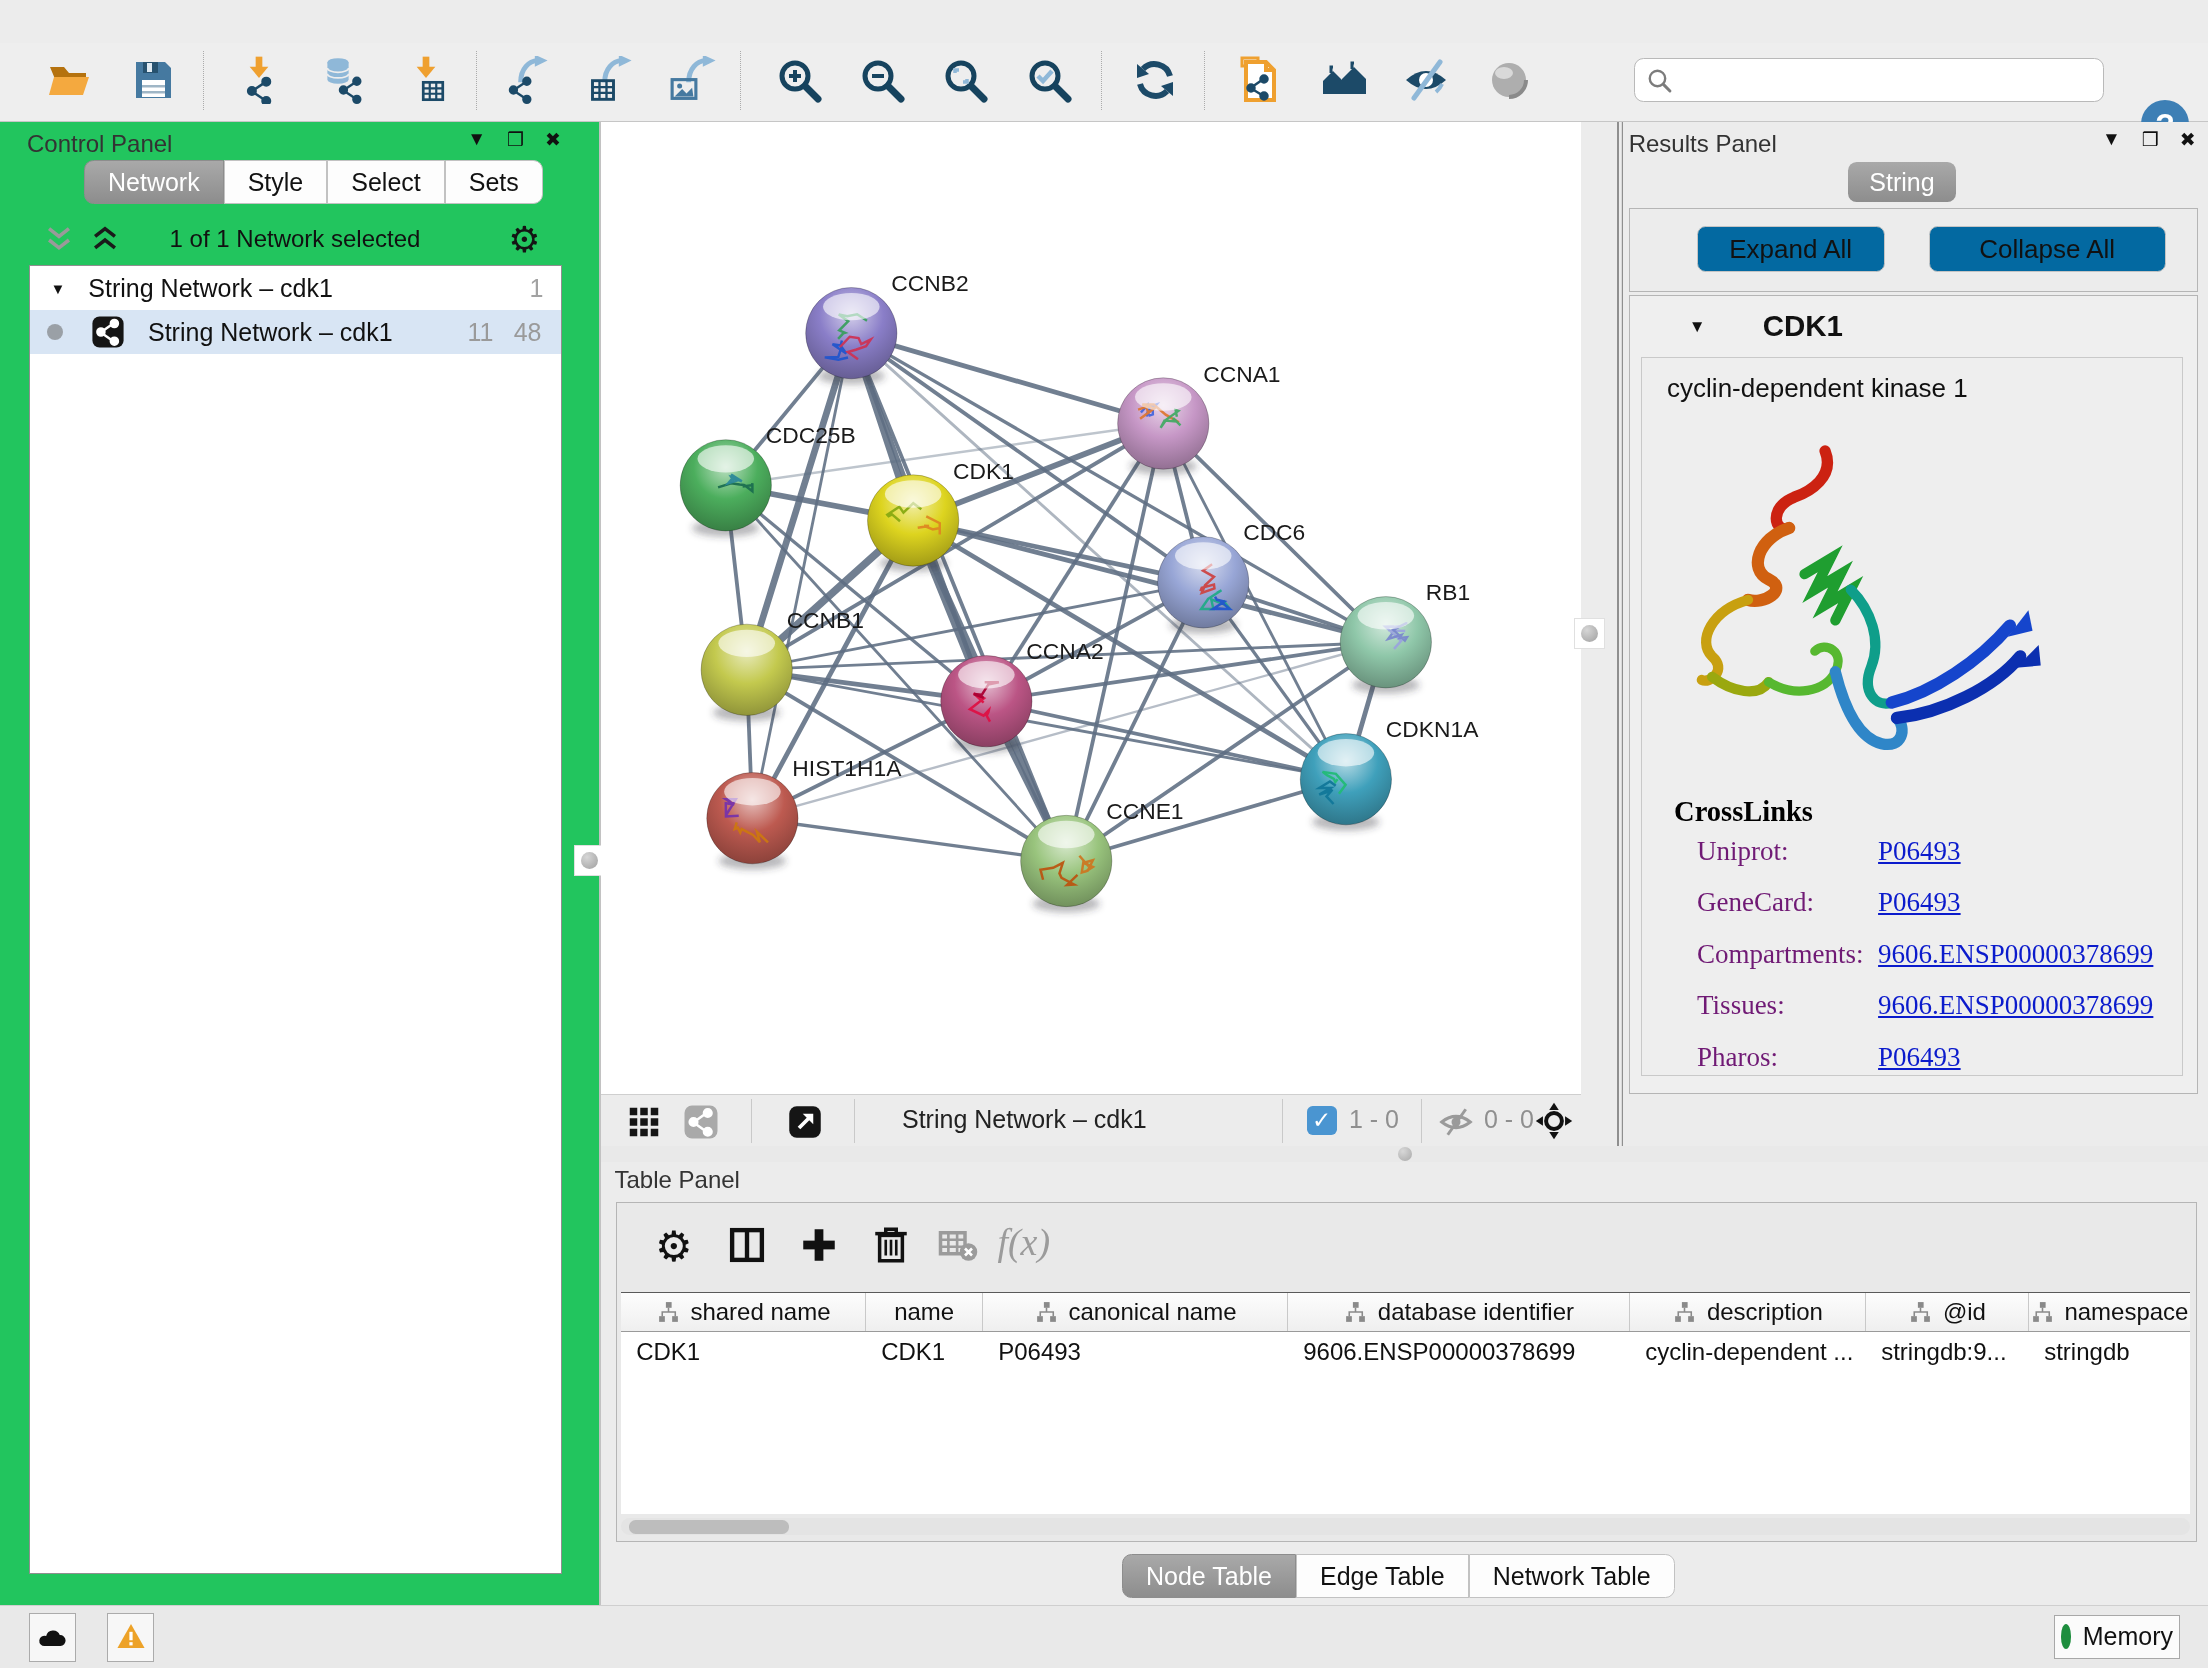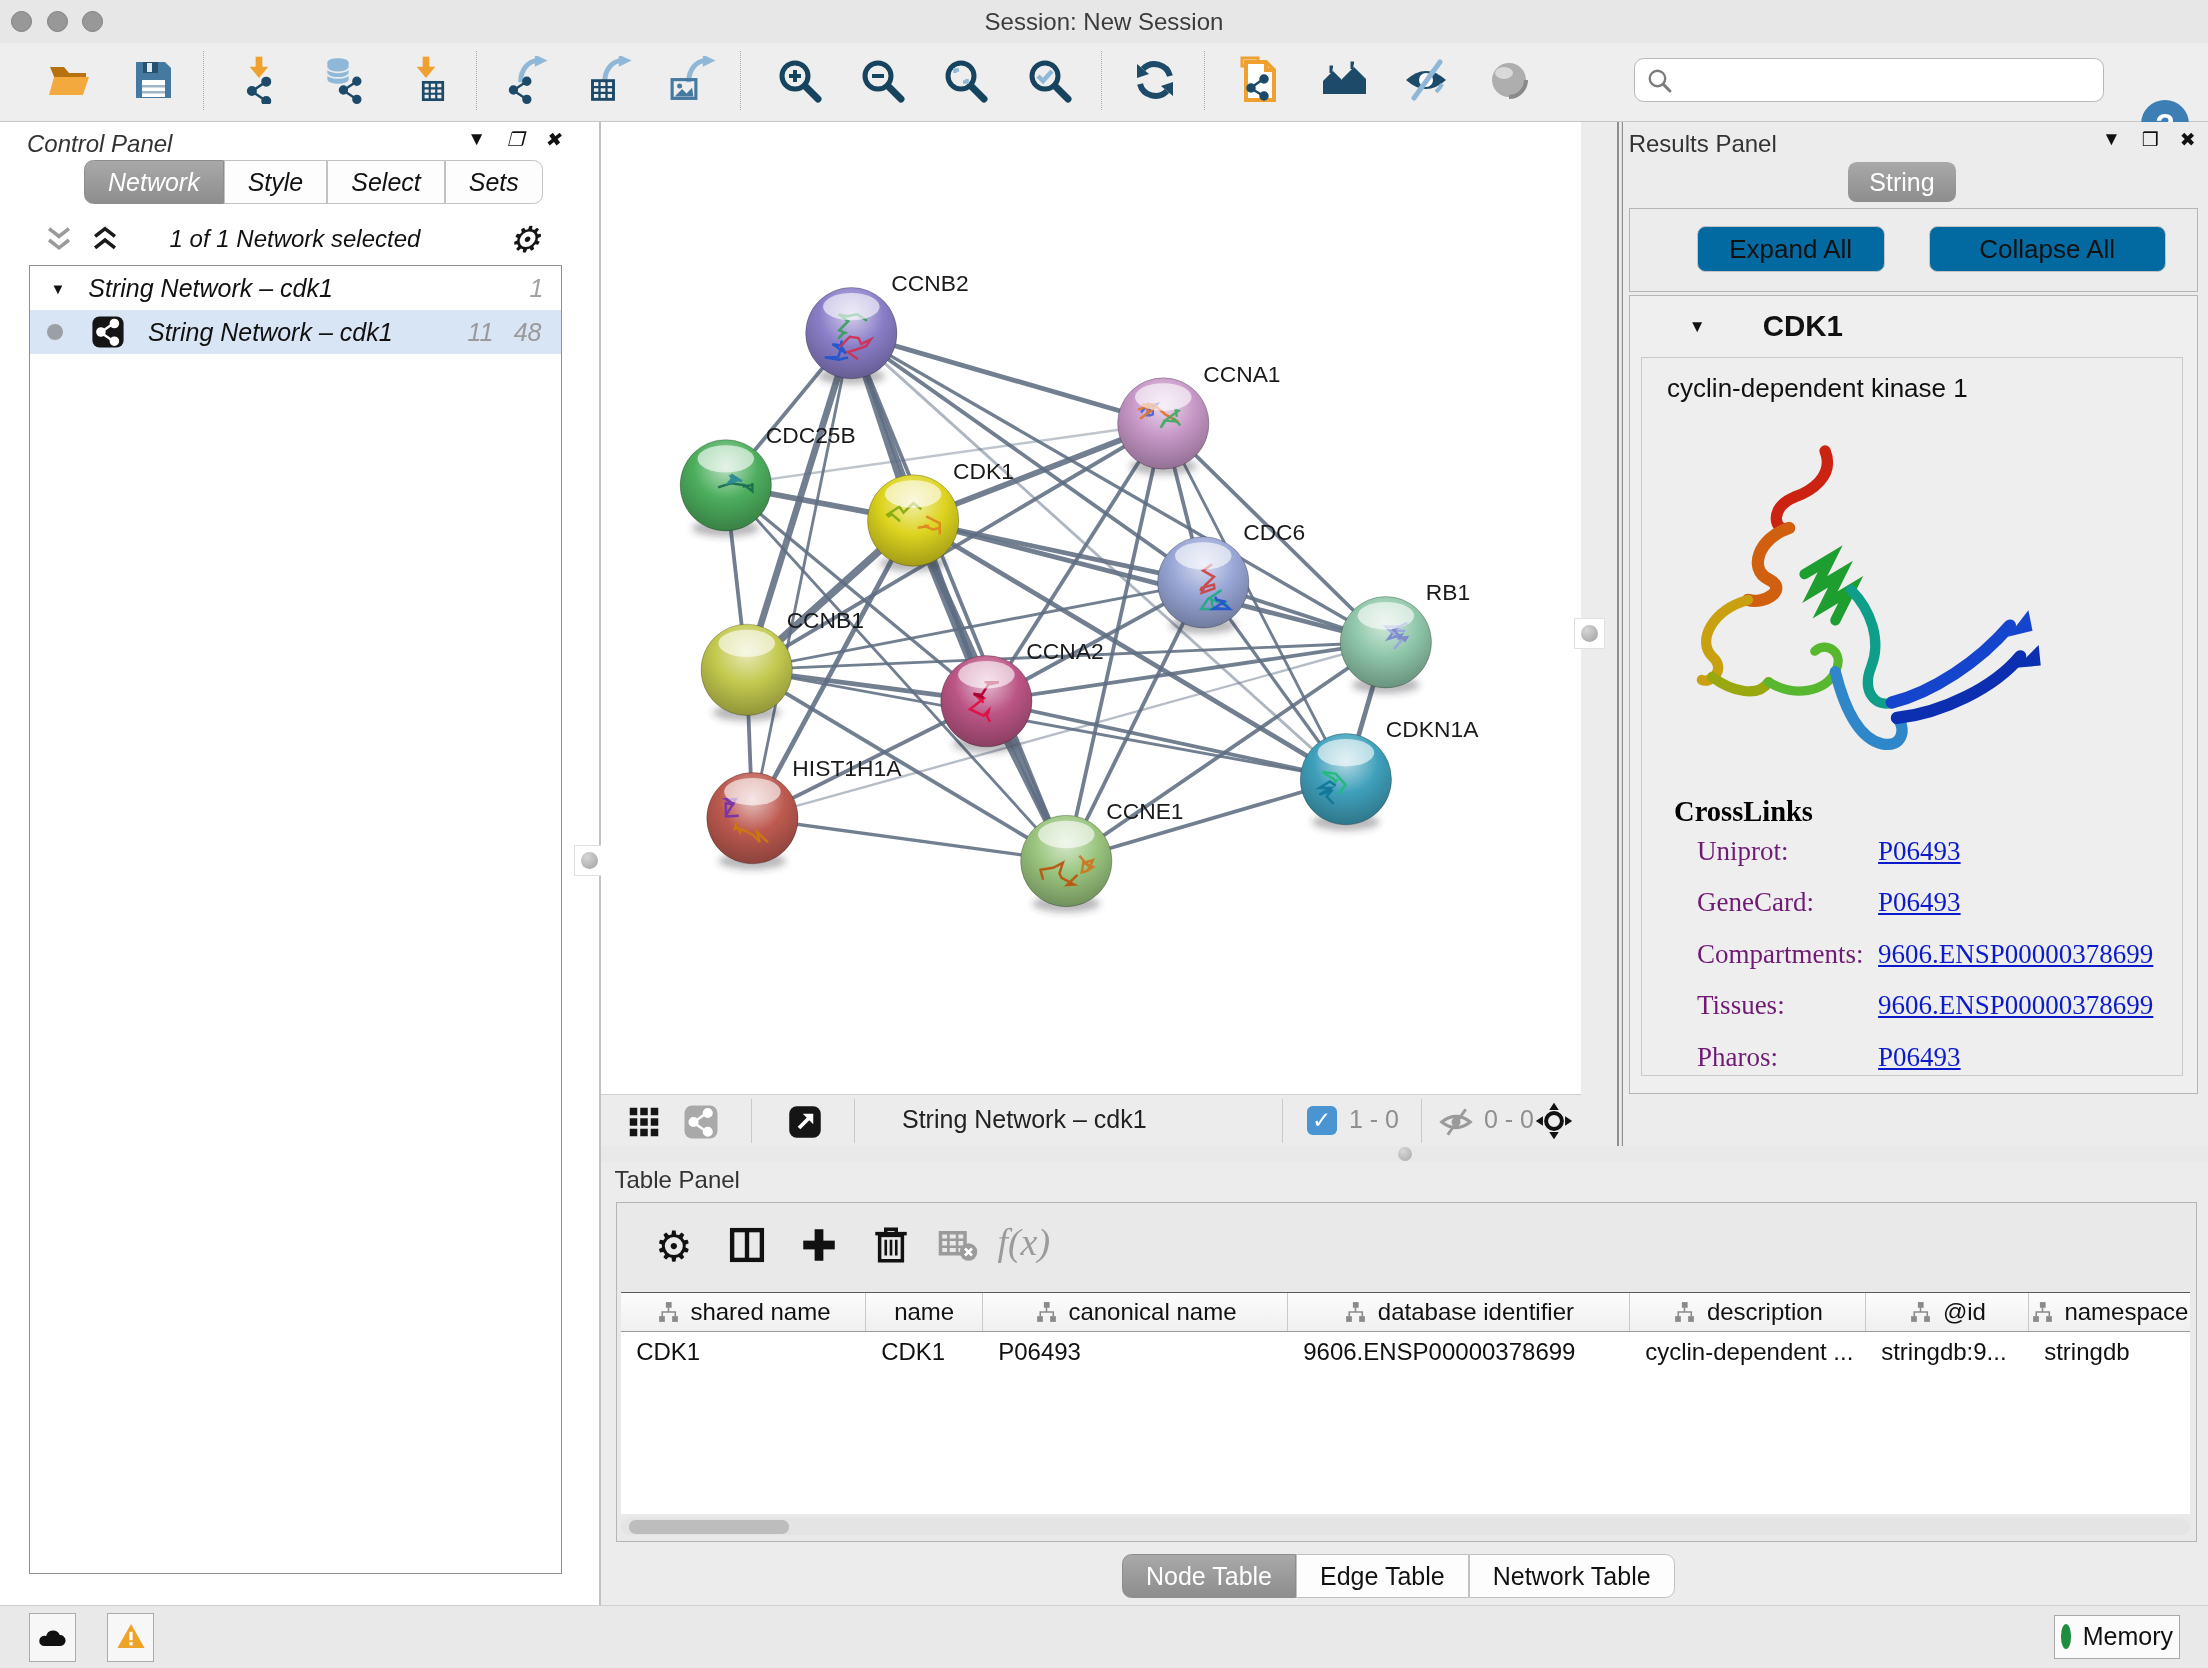--- a/index.html
+++ b/index.html
@@ -25,21 +25,21 @@
   #search-box svg{position:absolute;left:9.5px;top:6.7px;width:28.5px;height:28.5px;}
   #help-btn{position:absolute;left:2141px;top:57px;width:48px;height:48px;border-radius:50%;
     background:#3d7fb5;color:#fff;font-size:32px;font-weight:bold;text-align:center;
     line-height:48px;border:none;cursor:pointer;}
   
   .panel-head{font-size:24px;color:#333;}
   .win-icons{position:absolute;top:5.7px;display:flex;gap:21px;align-items:center;}
   .wi{font-size:19px;color:#111;cursor:pointer;}
   .vdiv{position:absolute;width:1.9px;background:#c2c2c2;}
   
-  #control-panel{position:absolute;left:0;top:122px;width:599px;height:1484px;background:#ffffff;font-style:italic;}
+  #control-panel{position:absolute;left:0;top:122px;width:599px;height:1484px;background:#22c55e;}
   .tabgroup{display:flex;}
   .tab{height:42px;line-height:42px;padding:0 23px;background:#fdfdfd;border:1px solid #c2c2c2;
     font-size:25px;color:#111;text-align:center;cursor:pointer;}
   .tab.first{border-radius:9.5px 0 0 9.5px;}
   .tab.last{border-radius:0 9.5px 9.5px 0;}
   .tab.sel{background:linear-gradient(#a9a9a9,#8d8d8d);color:#fff;border-color:#8d8d8d;}
   #cp-tabs{position:absolute;left:84px;top:38px;}
   #cp-statusrow{position:absolute;left:28.5px;top:99px;width:533px;height:38px;}
   #cp-status{position:absolute;left:105px;top:3.8px;width:323px;text-align:center;font-size:24px;color:#111;}
   .gear{font-size:36px;color:#141414;line-height:38px;cursor:pointer;}
@@ -298,26 +298,20 @@
     <path d="M10 19 L24 8 38 19 M10 35 L24 24 38 35" stroke="#1a1a1a" stroke-width="5" fill="none"></path>
   </symbol>
   <symbol id="i-mag-gray" viewBox="0 0 48 48">
     <circle cx="21" cy="21" r="13" fill="none" stroke="#7c7c7c" stroke-width="4"></circle>
     <line x1="31" y1="31" x2="42" y2="42" stroke="#7c7c7c" stroke-width="5" stroke-linecap="round"></line>
   </symbol>
 </svg>
 
 <div id="window">
 
-  <div id="titlebar">
-    <span class="traffic" style="left:11.4px"></span>
-    <span class="traffic" style="left:47px"></span>
-    <span class="traffic" style="left:82px"></span>
-    <div id="title-text">Session: New Session</div>
-  </div>
 
   <div id="toolbar">
     <button class="tbtn" style="left:42px"><svg viewBox="0 0 50 50" width="48" height="48">
           <use href="#i-folder"></use>
         </svg></button>
     <button class="tbtn" style="left:126px"><svg viewBox="0 0 50 50" width="48" height="48">
           <use href="#i-save"></use>
         </svg></button>
     <span class="tsep" style="left:203px"></span>
     <button class="tbtn" style="left:232px">

